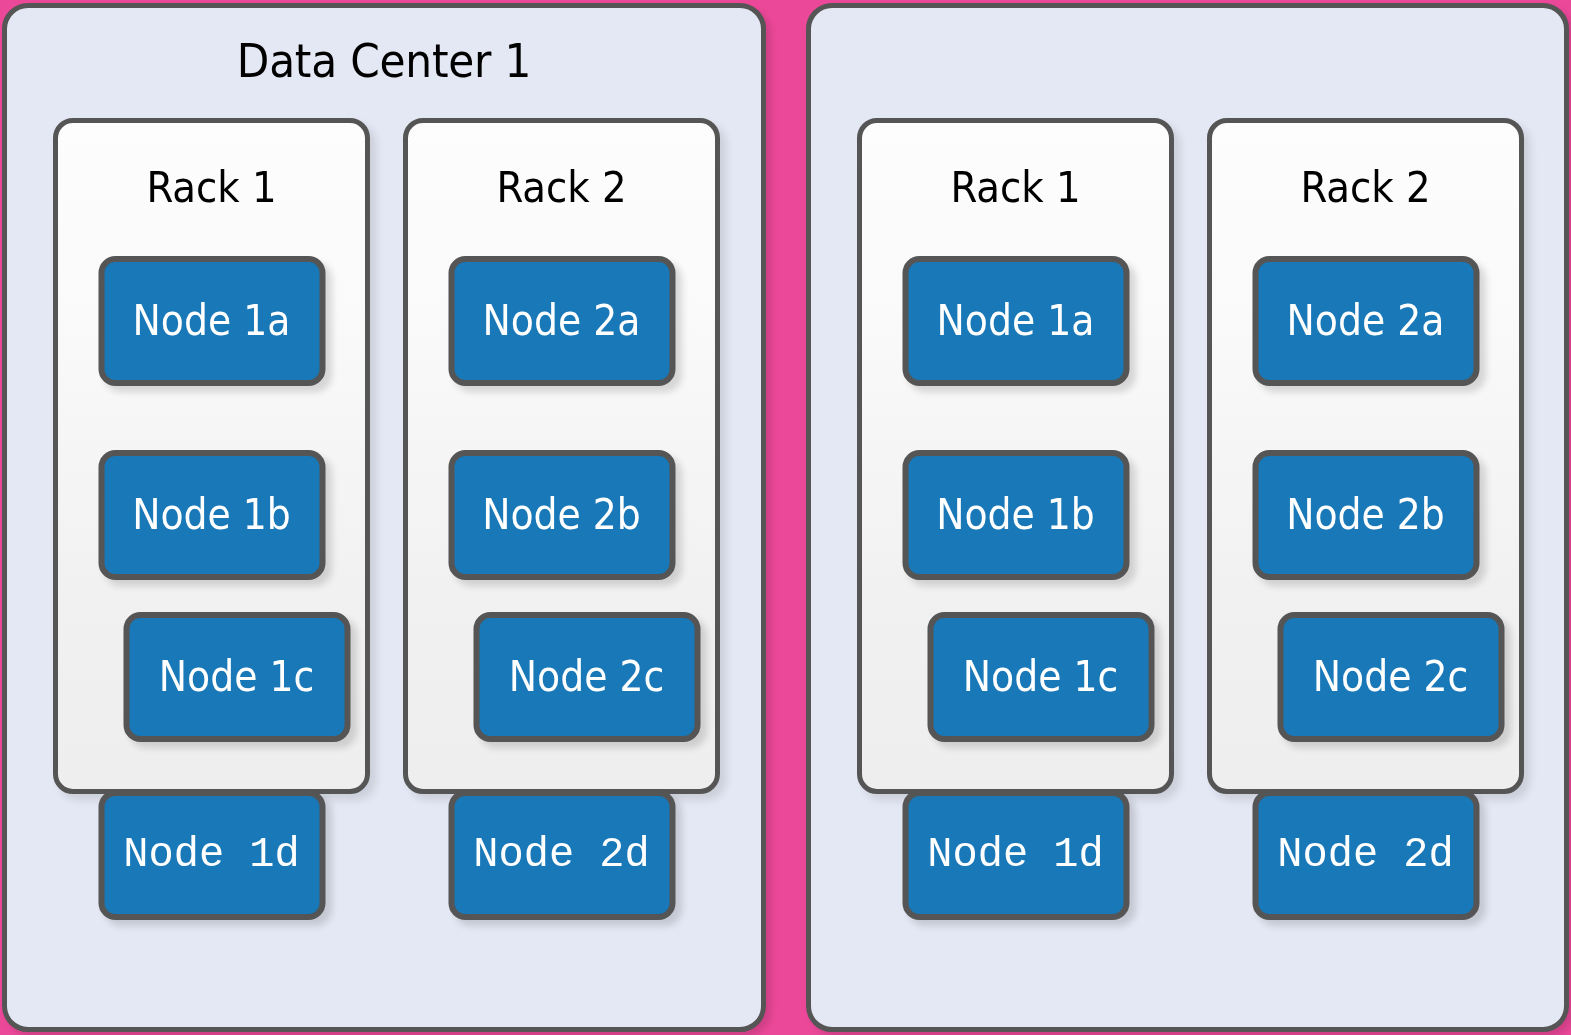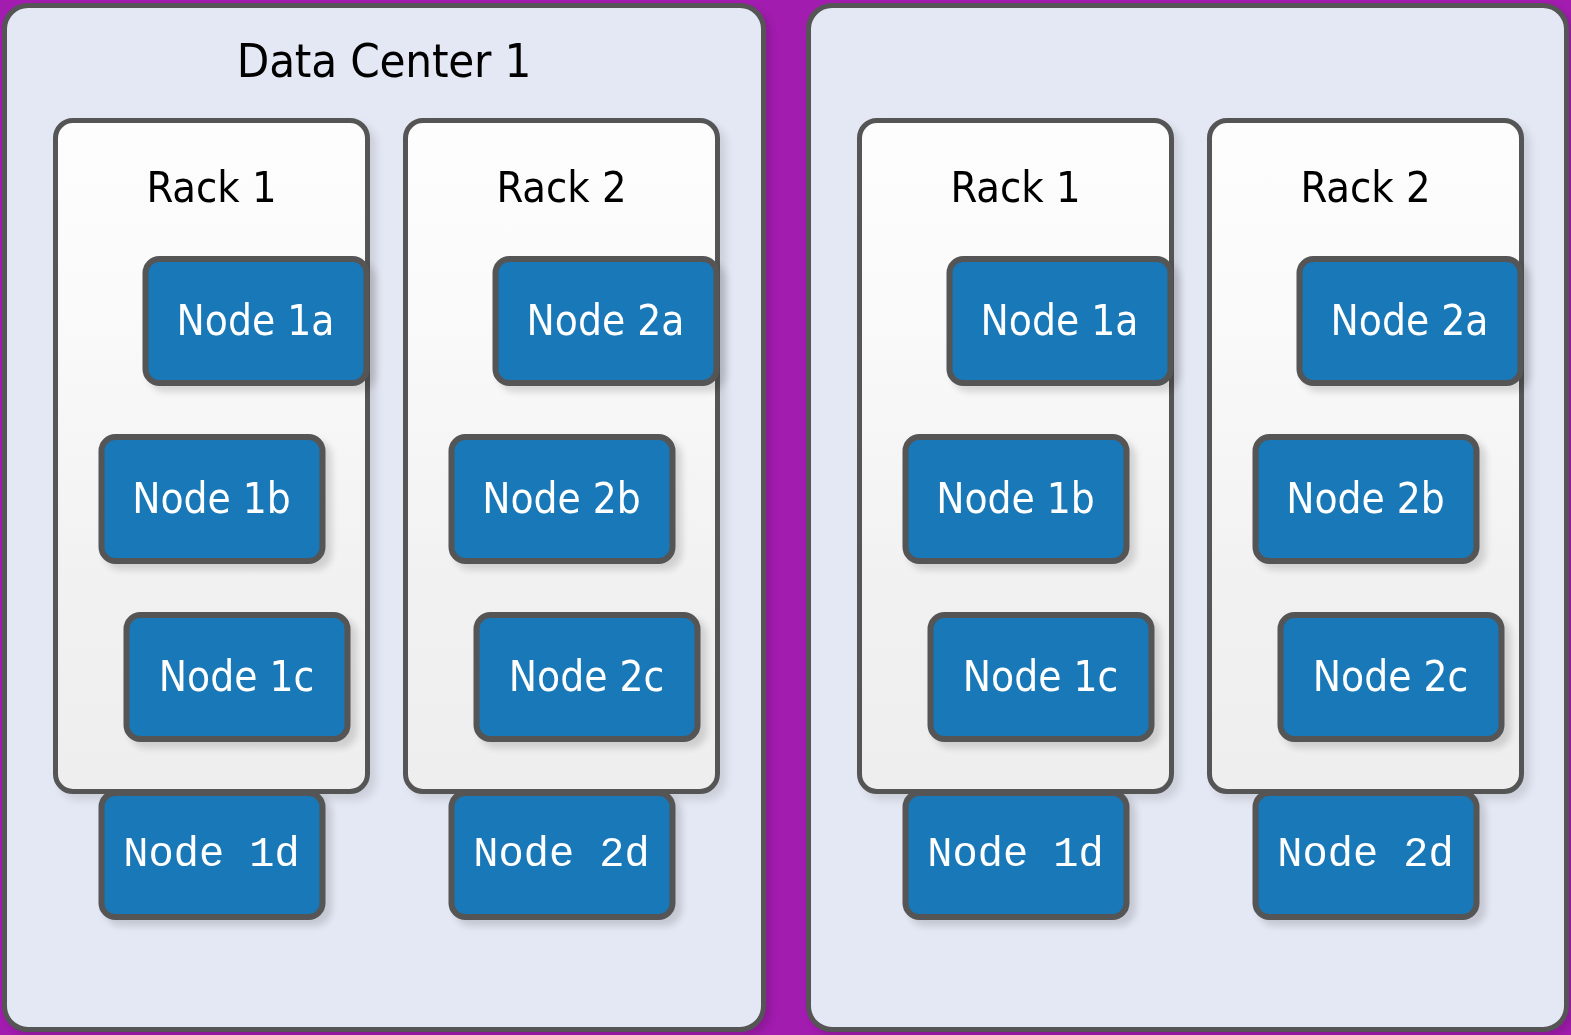--- a/index.html
+++ b/index.html
@@ -12,21 +12,21 @@
     height: 1035px;
     font-family: "DejaVu Sans Condensed", "Liberation Sans Narrow", "Liberation Sans", sans-serif;
     -webkit-font-smoothing: antialiased;
   }
 
   #canvas {
     position: relative;
     width: 1571px;
     height: 1035px;
     overflow: hidden;
-    background: #a21caf;
+    background: #ec4899;
   }
 
   
   .datacenter {
     position: absolute;
     top: 3px;
     height: 1029px;
     background: #e4e8f4;
     border: 5px solid #555555;
     border-radius: 26px;
@@ -98,22 +98,22 @@
     display: flex;
     align-items: center;
     justify-content: center;
   }
   .node-label {
     font-size: 42px;
     line-height: 48px;
     color: #ffffff;
     white-space: nowrap;
   }
-  .node.i0 { top: 0px; margin-left: 44px;   }
-  .node.i1 { top: 178px; }
+  .node.i0 { top: 0px;   }
+  .node.i1 { top: 194px; }
   .node.i2 { top: 356px; margin-left: 25px; }
   .node.i3 { top: 534px; font-family: Liberation Mono, monospace; }
 </style>
 </head>
 <body>
 
 <div id="canvas">
 
   <div class="datacenter" id="dc-1">
     <div class="dc-title">Data Center 1</div>

